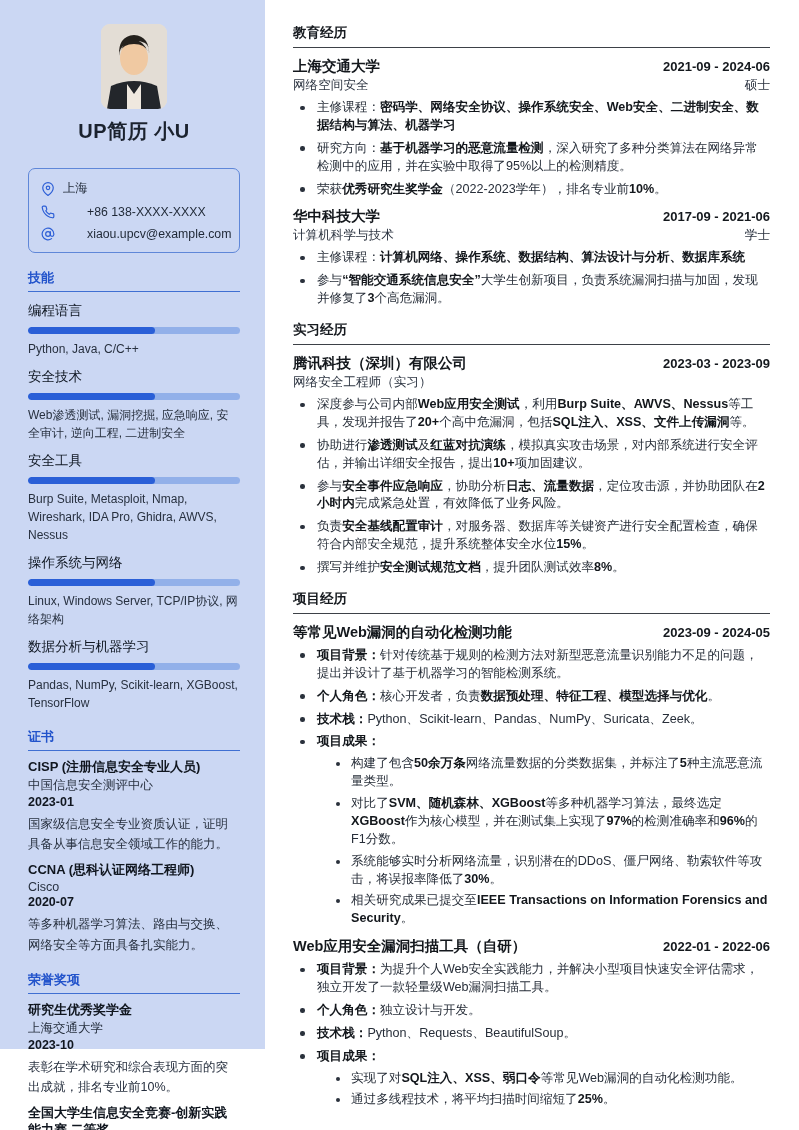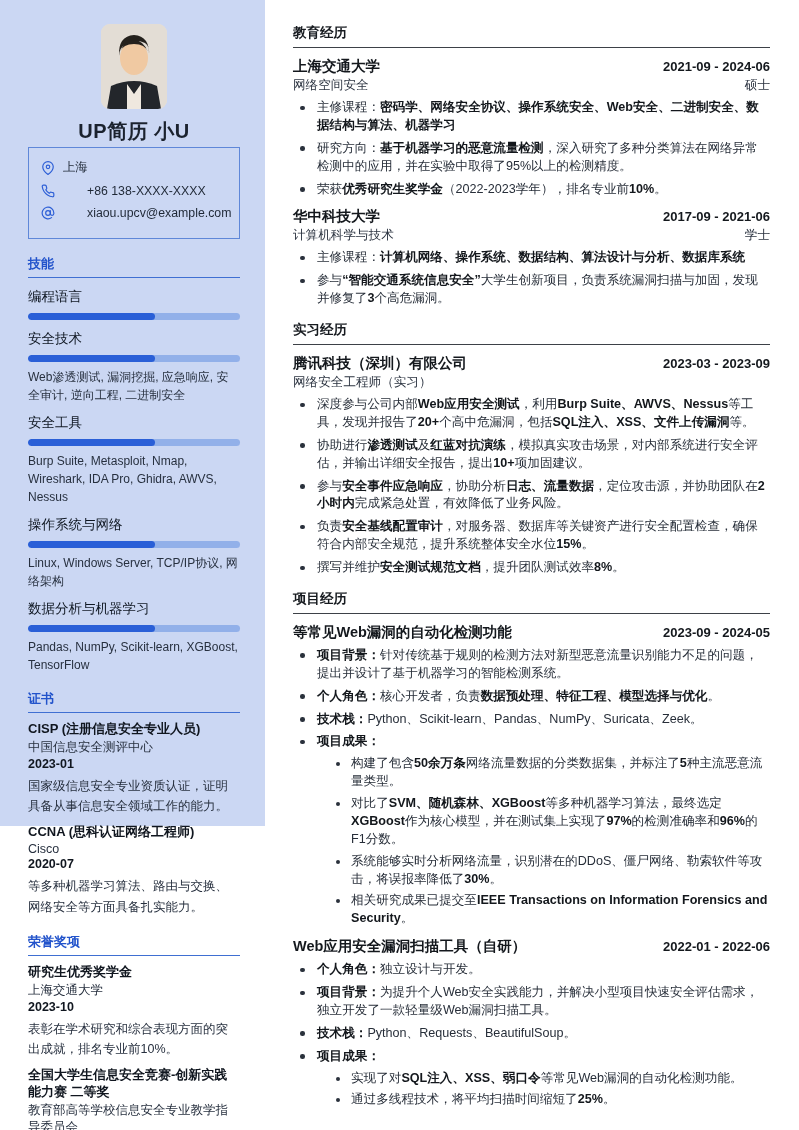--- a/index.html
+++ b/index.html
@@ -1,26 +1,26 @@
 <!DOCTYPE html>
 <html lang="zh"><head>
 <meta charset="utf-8">
 <style>
   html,body{margin:0;padding:0;}
   body{
     width:799px;height:1130px;overflow:hidden;position:relative;background:#ffffff;
     font-family:"Liberation Sans","DejaVu Sans",sans-serif;color:#262d38;
   }
   
-  .sidebar{position:absolute;left:0;top:0;width:265px;height:826px;background:#cbd7f3;
+  .sidebar{position:absolute;left:0;top:0;width:265px;height:1049px;background:#cbd7f3;
     box-sizing:border-box;padding:24px 25px 0 28px;}
   .photo-wrap{width:66px;height:85px;margin:0 auto;border-radius:9px;overflow:hidden;display:block;background:#e6e1da;}
   .photo-wrap svg{display:block;width:66px;height:85px;}
   .name{margin-top:9px;text-align:center;font-size:20px;font-weight:700;color:#1b222e;letter-spacing:.5px;}
-  .contact-card{margin-top:2px;border:1.5px solid #5f87d8;border-radius:0;padding:11px 10px 18px 12px;}
+  .contact-card{margin-top:23px;border:1.5px solid #5f87d8;border-radius:7px;padding:11px 10px 11px 12px;}
   .contact-row{display:flex;align-items:center;gap:8px;}
   .contact-row + .contact-row{margin-top:8px;gap:32px;}
   .c-icon{width:14px;height:14px;color:#2c5ed6;flex:0 0 auto;display:flex;}
   .c-icon svg{width:14px;height:14px;}
   .c-text{font-size:12.3px;color:#1f2836;}
   .side-title{margin-top:16px;padding-bottom:4px;border-bottom:1.5px solid #3f6fd2;color:#2253cb;font-size:13px;font-weight:700;}
   .skill-name{margin-top:10px;font-size:13.5px;font-weight:400;color:#0f1722;}
   .skill-bar{margin-top:7px;height:7px;border-radius:3.5px;background:#92b0e9;overflow:hidden;}
   .skill-bar-fill{height:100%;background:#2a5fd7;border-radius:3.5px;}
   .skill-desc{margin-top:6px;font-size:12px;line-height:1.5;color:#27303f;}
@@ -91,20 +91,21 @@
   </div>
     </div>
 
   <div class="side-title">技能</div>
   <div id="skills-list">
       <div class="skill-group">
     <div class="skill-name">编程语言</div>
     <div class="skill-bar">
       <div class="skill-bar-fill" style="width: 60%;"></div>
     </div>
+    <div class="skill-desc">Python, Java, C/C++</div>
   </div>
       <div class="skill-group">
     <div class="skill-name">安全技术</div>
     <div class="skill-bar">
       <div class="skill-bar-fill" style="width: 60%;"></div>
     </div>
     <div class="skill-desc">Web渗透测试, 漏洞挖掘, 应急响应, 安全审计, 逆向工程, 二进制安全</div>
   </div>
       <div class="skill-group">
     <div class="skill-name">安全工具</div>
@@ -276,24 +277,24 @@
           </ul>
   </div>
         <div class="entry">
     <div class="entry-head">
       <span class="entry-org">Web应用安全漏洞扫描工具（自研）</span>
       <span class="entry-date">2022-01 - 2022-06</span>
     </div>
 
     <ul class="bullets">
             <li class="bullet">
+    <span class="btext"><b>项目背景：</b><span>为提升个人Web安全实践能力，并解决小型项目快速安全评估需求，独立开发了一款轻量级Web漏洞扫描工具。</span></span>
+  </li>
+            <li class="bullet">
     <span class="btext"><b>个人角色：</b><span>独立设计与开发。</span></span>
-  </li>
-            <li class="bullet">
-    <span class="btext"><b>项目背景：</b><span>为提升个人Web安全实践能力，并解决小型项目快速安全评估需求，独立开发了一款轻量级Web漏洞扫描工具。</span></span>
   </li>
             <li class="bullet">
     <span class="btext"><b>技术栈：</b><span>Python、Requests、BeautifulSoup。</span></span>
   </li>
             <li class="bullet">
     <span class="btext"><b>项目成果：</b></span>
   <ul class="subbullets">
                 <li class="bullet">
     <span class="btext"><span>实现了对</span><b>SQL注入、XSS、弱口令</b><span>等常见Web漏洞的自动化检测功能。</span></span>
   </li>

